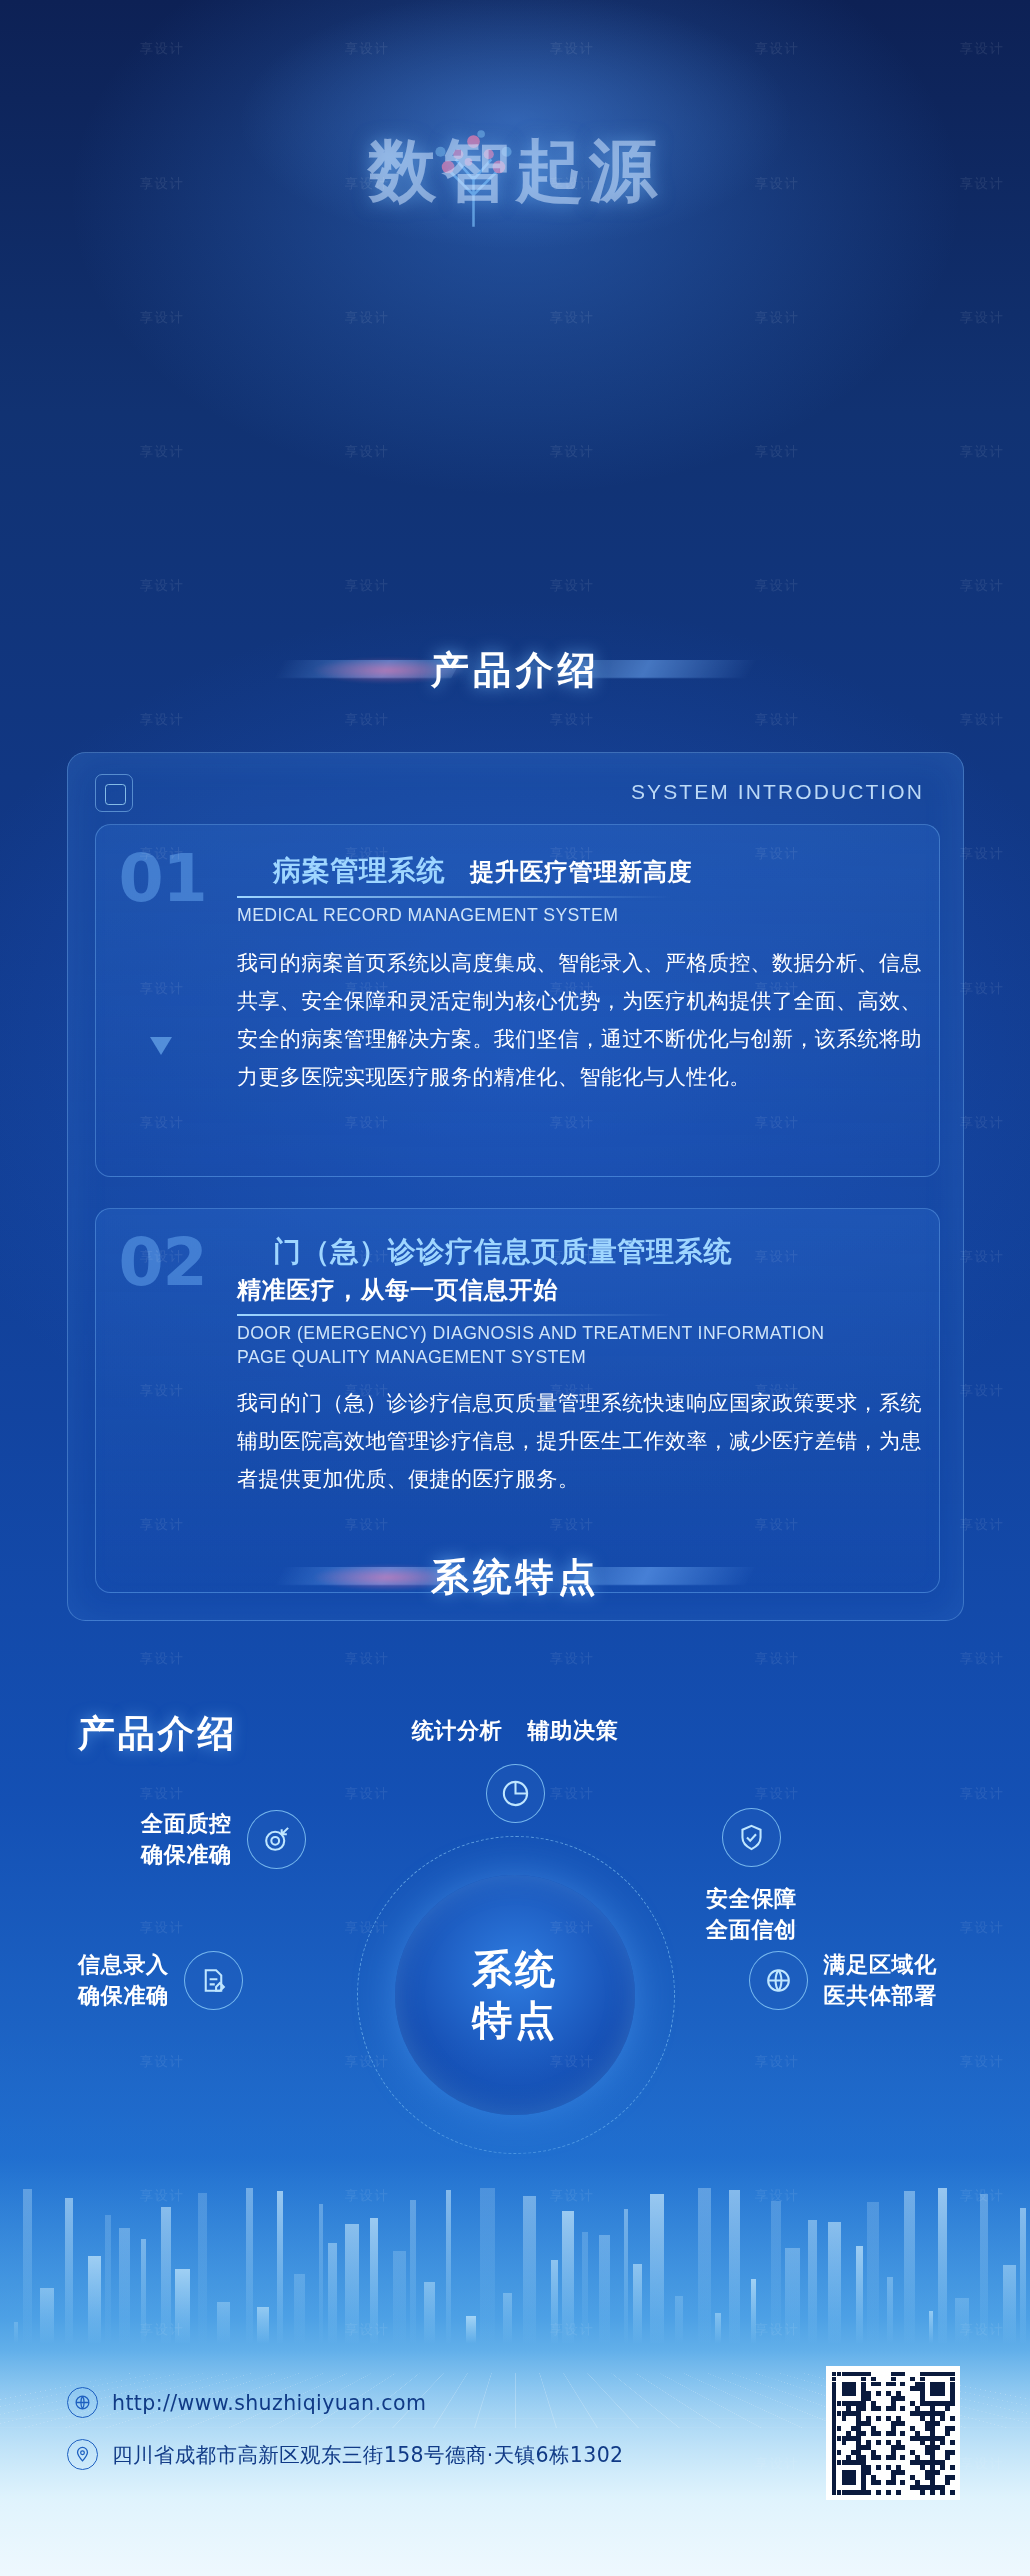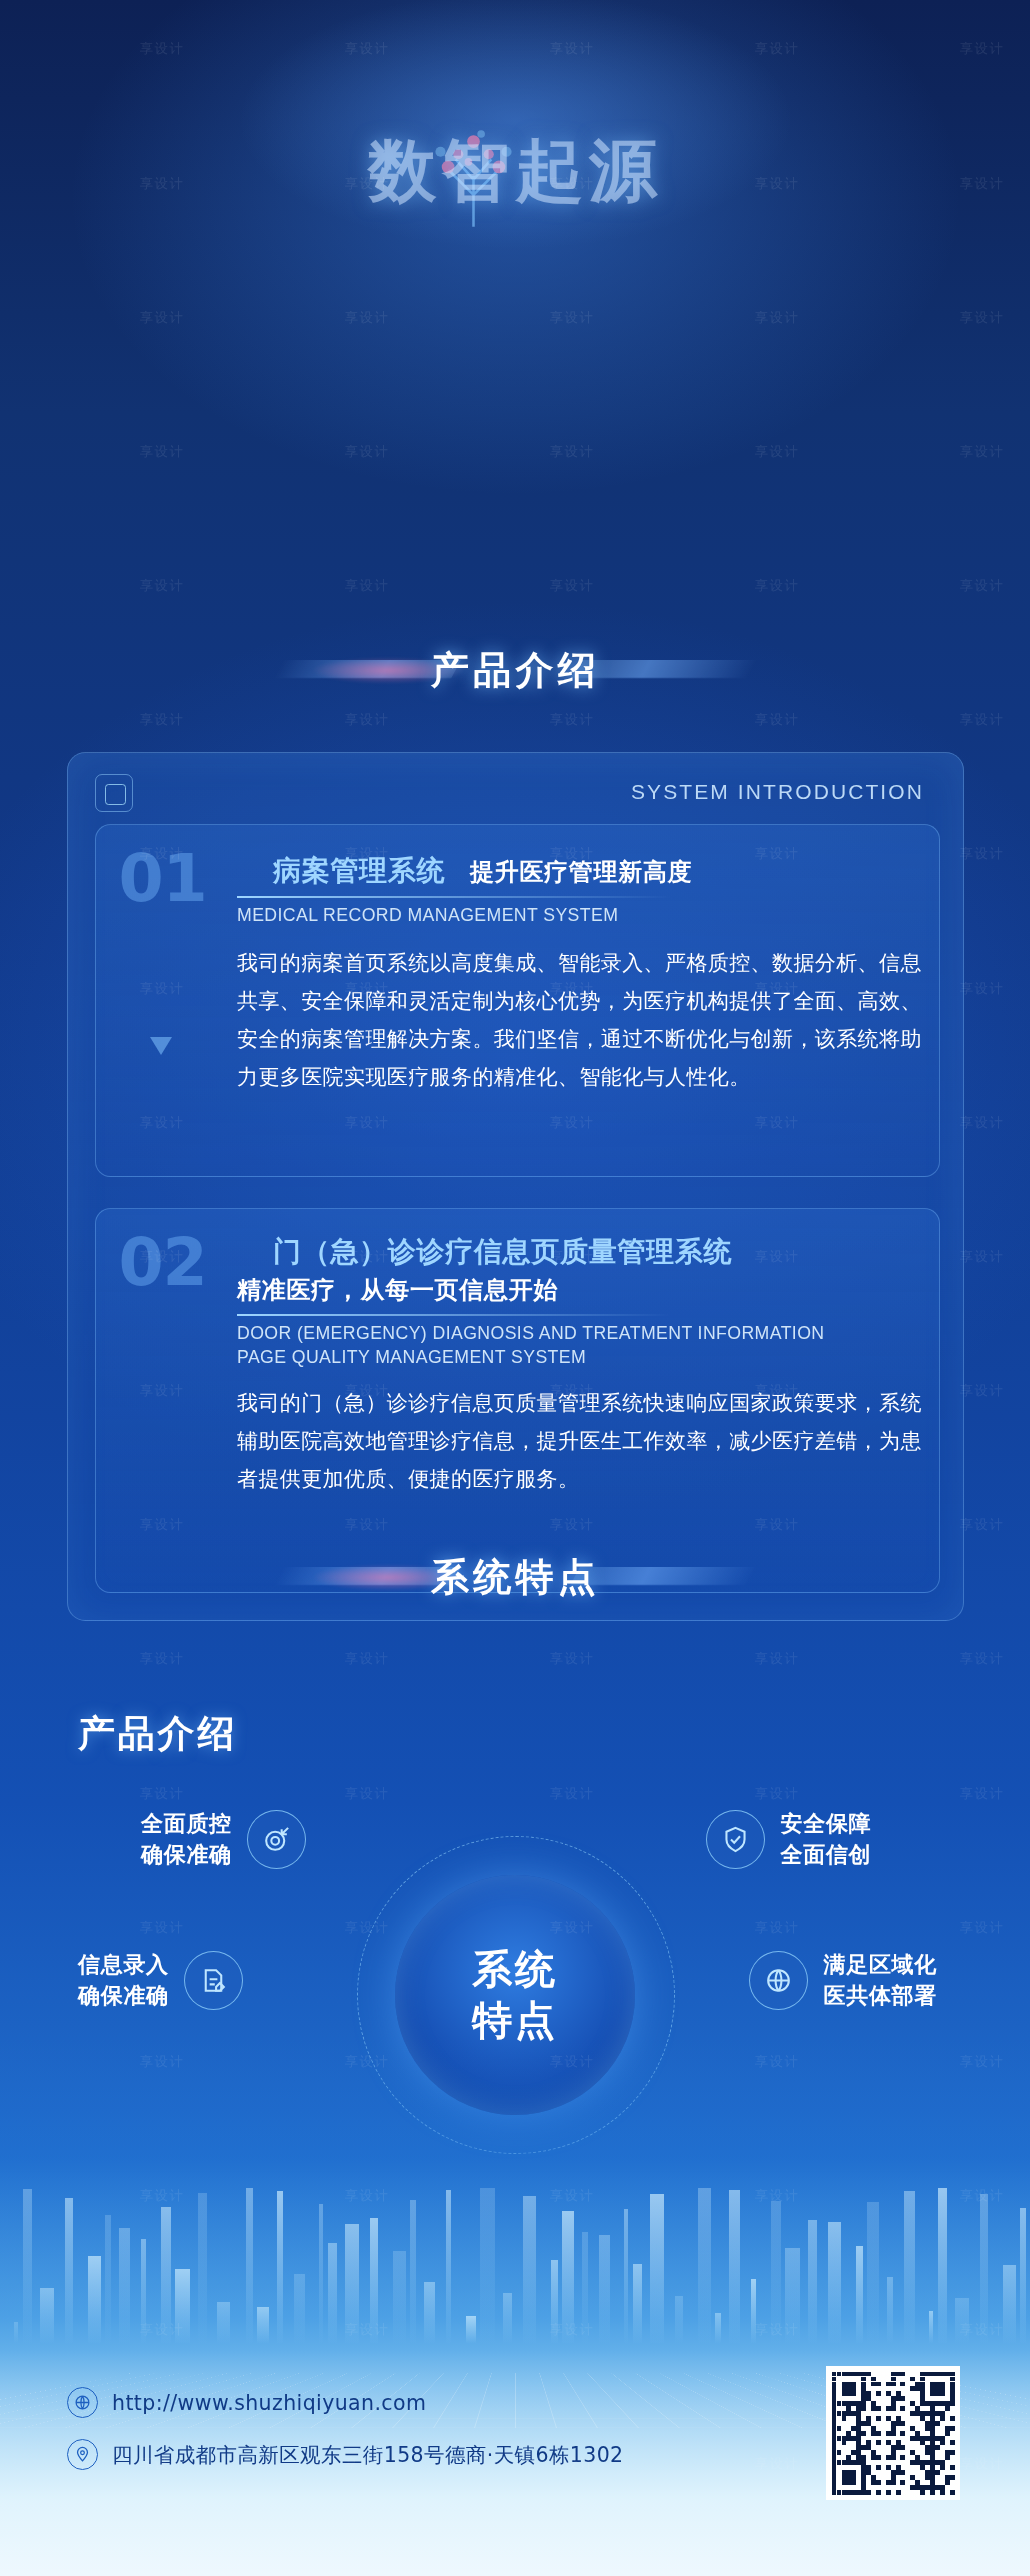--- a/index.html
+++ b/index.html
@@ -318,36 +318,48 @@
   <div class="feat-title">产品介绍</div>
 
   <div class="ring"></div>
   <div class="ring-inner">
     <span>
       <span>系统</span><br>
       <span>特点</span>
     </span>
   </div>
 
+  <div class="feat" style="left:388px; top:1716px; width:254px;">
+    <div style="color:#fff;font-size:22px;font-weight:bold;letter-spacing:0.7px;font-family:'DejaVu Sans',sans-serif;">
+      <span>统计分析</span>&nbsp;&nbsp;
+      <span>辅助决策</span>
+    </div>
+    <div class="ic" style="margin-top:18.4px;">
+      <svg width="31" height="31" viewBox="0 0 24 24" fill="none" stroke="#bfe6ff" stroke-width="1.6">
+        <circle cx="12" cy="12" r="9"></circle>
+          <path d="M12 3 v9 h9"></path>
+      </svg>
+    </div>
+  </div>
 
   <div class="feat row" style="left:141px; top:1808px;">
     <div class="lbl">
       <div>全面质控</div>
       <div>确保准确</div>
     </div>
     <div class="ic">
       <svg width="31" height="31" viewBox="0 0 24 24" fill="none" stroke="#bfe6ff" stroke-width="1.6">
         <circle cx="11" cy="13" r="7"></circle>
           <circle cx="11" cy="13" r="3"></circle>
           <path d="M16 8 l5-5 M16 8 l0-4 M16 8 l4 0"></path>
       </svg>
     </div>
   </div>
 
-  <div class="feat row" style="left:706px; top:1808px;">
+  <div class="feat row" style="left:706px; top:1808px;flex-direction:column;">
     <div class="ic">
       <svg width="31" height="31" viewBox="0 0 24 24" fill="none" stroke="#bfe6ff" stroke-width="1.6">
         <path d="M12 3 l7 3 v6 c0 4-3 7-7 9 -4-2-7-5-7-9 V6z"></path>
           <path d="M8.5 12 l2.5 2.5 4.5-5"></path>
       </svg>
     </div>
     <div class="lbl">
       <div>安全保障</div>
       <div>全面信创</div>
     </div>

